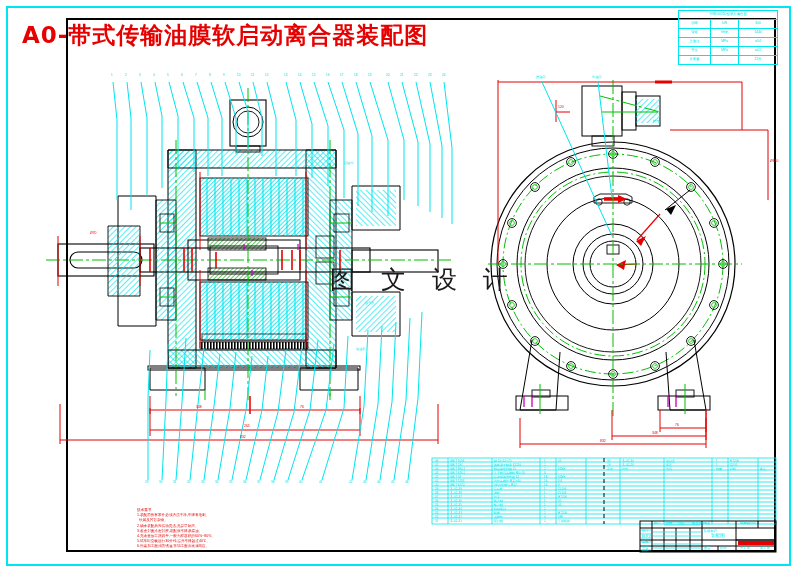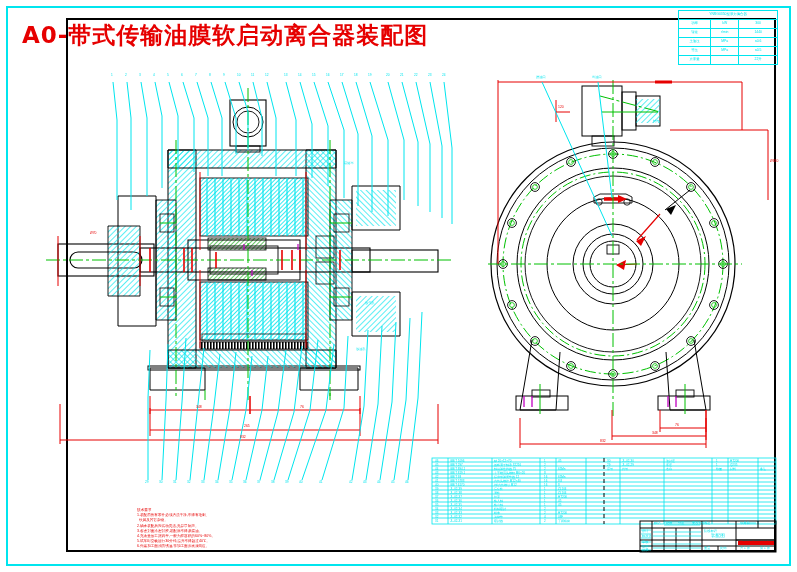--- a/index.html
+++ b/index.html
@@ -459,20 +459,21 @@
       <td class="c2">≤0.5</td>
     </tr>
     <tr>
       <td class="c0">充液量</td>
       <td class="c1"></td>
       <td class="c2">22升</td>
     </tr>
   </tbody>
     </table>
 
+  <div class="watermark">图 文 设 计</div>
 
   <div>
     <span class="ann" style="left:111px;top:74px">1</span>
     <span class="ann" style="left:125px;top:74px">2</span>
     <span class="ann" style="left:139px;top:74px">3</span>
     <span class="ann" style="left:153px;top:74px">4</span>
     <span class="ann" style="left:167px;top:74px">5</span>
     <span class="ann" style="left:181px;top:74px">6</span>
     <span class="ann" style="left:195px;top:74px">7</span>
     <span class="ann" style="left:209px;top:74px">8</span>

